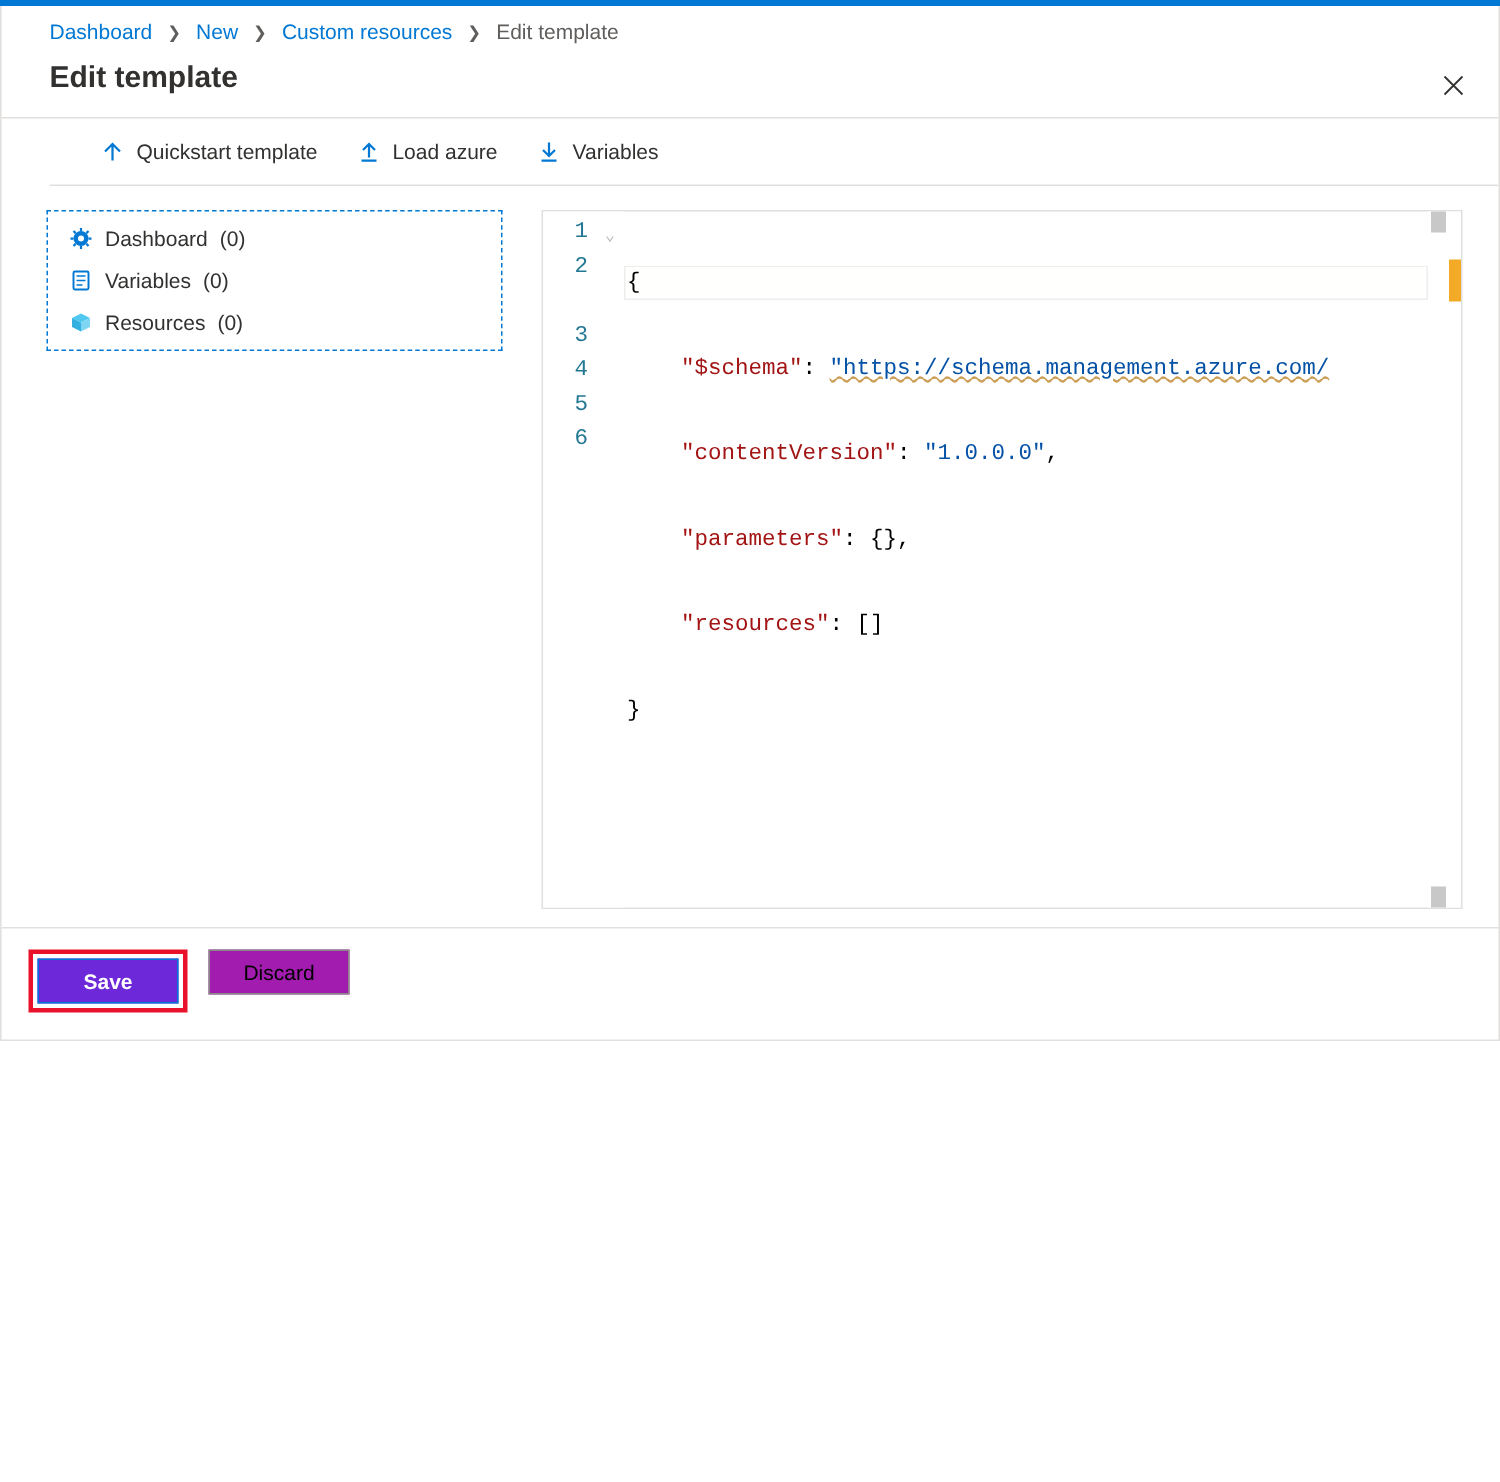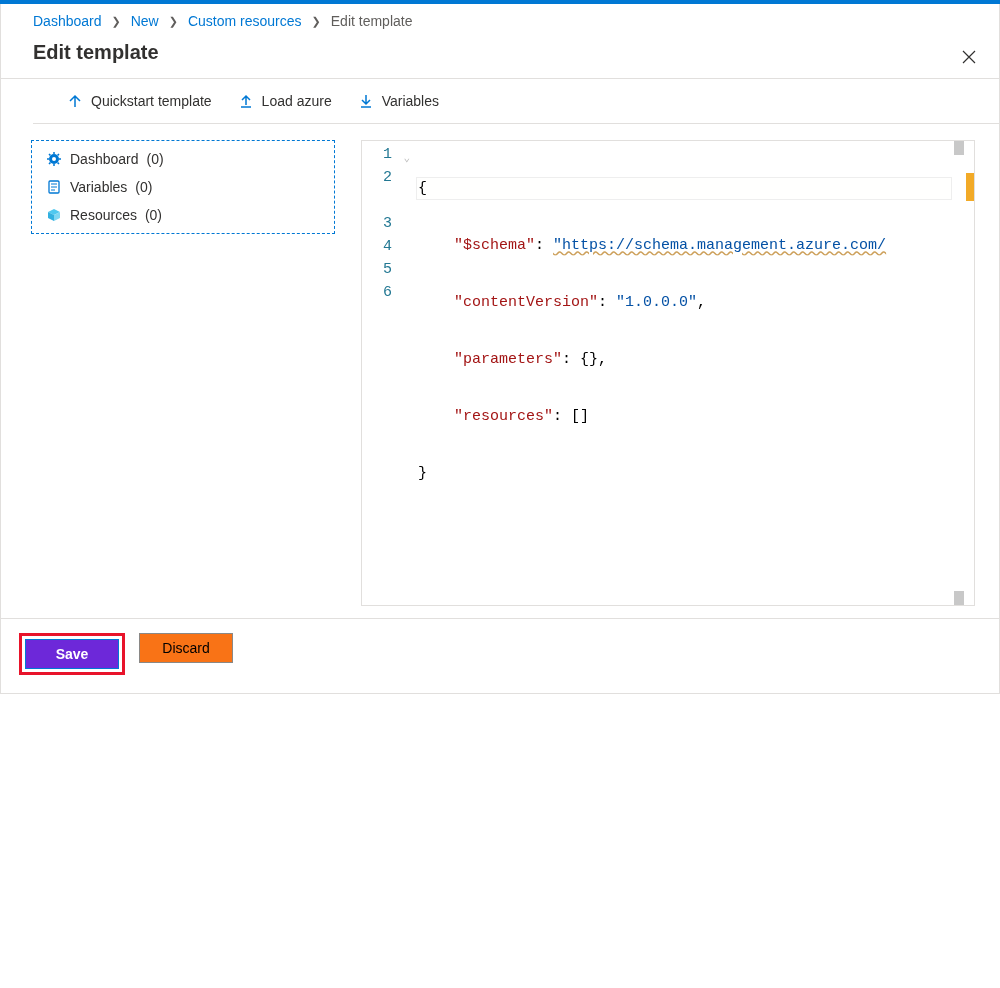--- a/index.html
+++ b/index.html
@@ -44,21 +44,21 @@
   .tok-link { color: #0451a5; text-decoration: underline; text-decoration-color: #cda05a; text-decoration-style: wavy;}
   .hl-line { background: #fffffe; box-shadow: inset 0 0 0 1px #eee;}
   .scrolltrack { width: 14px; background: #fff; display:flex; flex-direction:column;}
   .scroll-thumb { background:#c8c8c8; width:10px; margin:0 auto;}
   .scroll-gap { flex:1;}
   .overview { width: 8px; background:#fff; display:flex; flex-direction:column;}
   .ov-mark { width:8px;}
   
   .footer { padding: 14px 18px 18px 18px; border-top: 1px solid #e1dfdd; display: flex; gap: 14px; }
   .highlight-box { border: 3px solid #e8132a; padding: 3px; display:inline-block;}
-  .btn { min-width: 94px; height: 30px; font-size: 14px; cursor: pointer; border: 1px solid #8a8886; background: #f97316; padding: 0 16px;}
+  .btn { min-width: 94px; height: 30px; font-size: 14px; cursor: pointer; border: 1px solid #8a8886; background: #a21caf; padding: 0 16px;}
   .btn.primary { background: #6d28d9; border-color: #0078d4; color: #fff; font-weight: 600;}
 </style>
 </head>
 <body>
 
 <div class="top-accent"></div>
 <div class="page">
 
   <nav class="breadcrumb">
     <a>Dashboard</a>

